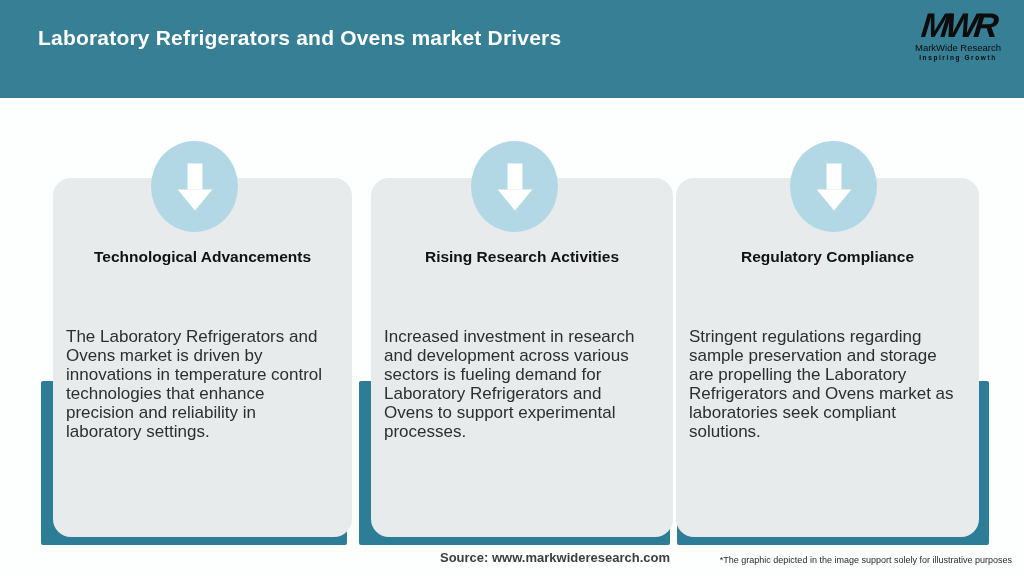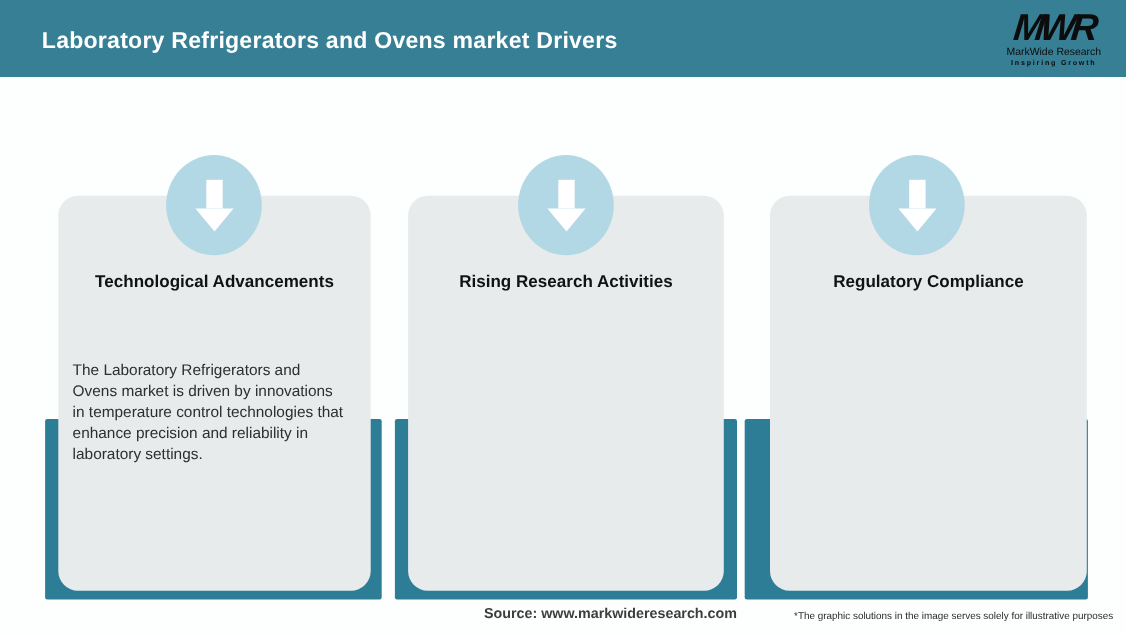--- a/index.html
+++ b/index.html
@@ -3,21 +3,21 @@
 <meta charset="utf-8">
 <style>
   html,body{margin:0;padding:0;}
   body{
     width:1024px;height:576px;position:relative;overflow:hidden;
     background:#fdfefe;
     font-family:"Liberation Sans", sans-serif;
   }
   
   .header{
-    position:absolute;left:0;top:0;width:1024px;height:70px;
+    position:absolute;left:0;top:0;width:1024px;height:98px;
     background:#367f95;
   }
   .header-title{
     position:absolute;left:38px;top:26px;
     color:#ffffff;font-size:21px;font-weight:bold;letter-spacing:.2px;
   }
   .logo{
     position:absolute;right:14px;top:7px;width:104px;text-align:center;color:#0c0c0c;
   }
   .logo-acronym{
@@ -30,31 +30,32 @@
   .backing{
     position:absolute;top:381px;height:164px;background:#2e7d97;z-index:1;
     border-radius:2px;
   }
   .backing.b1{left:41px;width:306px;}
   .backing.b2{left:359px;width:311px;}
   .backing.b3{left:677px;width:312px;}
   .card{
     position:absolute;top:178px;height:359px;background:#e7ebeb;z-index:2;
     border-radius:18px;
+    padding-left:15px;
   }
   .card.c1{left:53px;width:284px;}
   .card.c2{left:371px;width:287px;}
-  .card.c3{left:700px;width:288px;}
+  .card.c3{left:676px;width:288px;}
   .card-title{
     position:absolute;top:70px;left:0;right:0;text-align:center;
     font-size:15.5px;font-weight:bold;color:#121212;
   }
   .card-body{
     position:absolute;top:149px;left:13px;right:22px;
-    font-size:14px;line-height:19px;color:#2e2e2e;
+    font-size:17px;line-height:19px;color:#2e2e2e;
   }
   .circle{
     position:absolute;top:141px;width:87px;height:91px;border-radius:50%;
     background:#b2d8e5;z-index:3;display:flex;align-items:center;justify-content:center;
   }
   .circle.p1{left:151px;}
   .circle.p2{left:471px;}
   .circle.p3{left:790px;}
   .circle svg{width:62px;height:66px;display:block;}
   
@@ -82,23 +83,25 @@
 <div class="backing b1"></div>
 <div class="backing b2"></div>
 <div class="backing b3"></div>
 
 <div class="card c1">
   <div class="card-title">Technological Advancements</div>
   <div class="card-body">The Laboratory Refrigerators and Ovens market is driven by innovations in temperature control technologies that enhance precision and reliability in laboratory settings.</div>
 </div>
 <div class="card c2">
   <div class="card-title">Rising Research Activities</div>
+  <div class="card-body">Increased investment in research and development across various sectors is fueling demand for Laboratory Refrigerators and Ovens to support experimental processes.</div>
 </div>
 <div class="card c3">
   <div class="card-title">Regulatory Compliance</div>
+  <div class="card-body">Stringent regulations regarding sample preservation and storage are propelling the Laboratory Refrigerators and Ovens market as laboratories seek compliant solutions.</div>
 </div>
 
 <div class="circle p1">
   <svg viewBox="0 0 100 100" aria-hidden="true">
     <rect x="38" y="12" width="24" height="42" fill="#ffffff"></rect>
     <polygon points="22,54 78,54 50,88" fill="#ffffff"></polygon>
   </svg>
 </div>
 <div class="circle p2">
   <svg viewBox="0 0 100 100" aria-hidden="true">
@@ -107,13 +110,13 @@
   </svg>
 </div>
 <div class="circle p3">
   <svg viewBox="0 0 100 100" aria-hidden="true">
     <rect x="38" y="12" width="24" height="42" fill="#ffffff"></rect>
     <polygon points="22,54 78,54 50,88" fill="#ffffff"></polygon>
   </svg>
 </div>
 
 <div class="footer-source">Source: www.markwideresearch.com</div>
-<div class="footer-disclaimer">*The graphic solutions in the image serves solely for illustrative purposes</div>
+<div class="footer-disclaimer">*The graphic depicted in the image support solely for illustrative purposes</div>
 
 </body></html>

